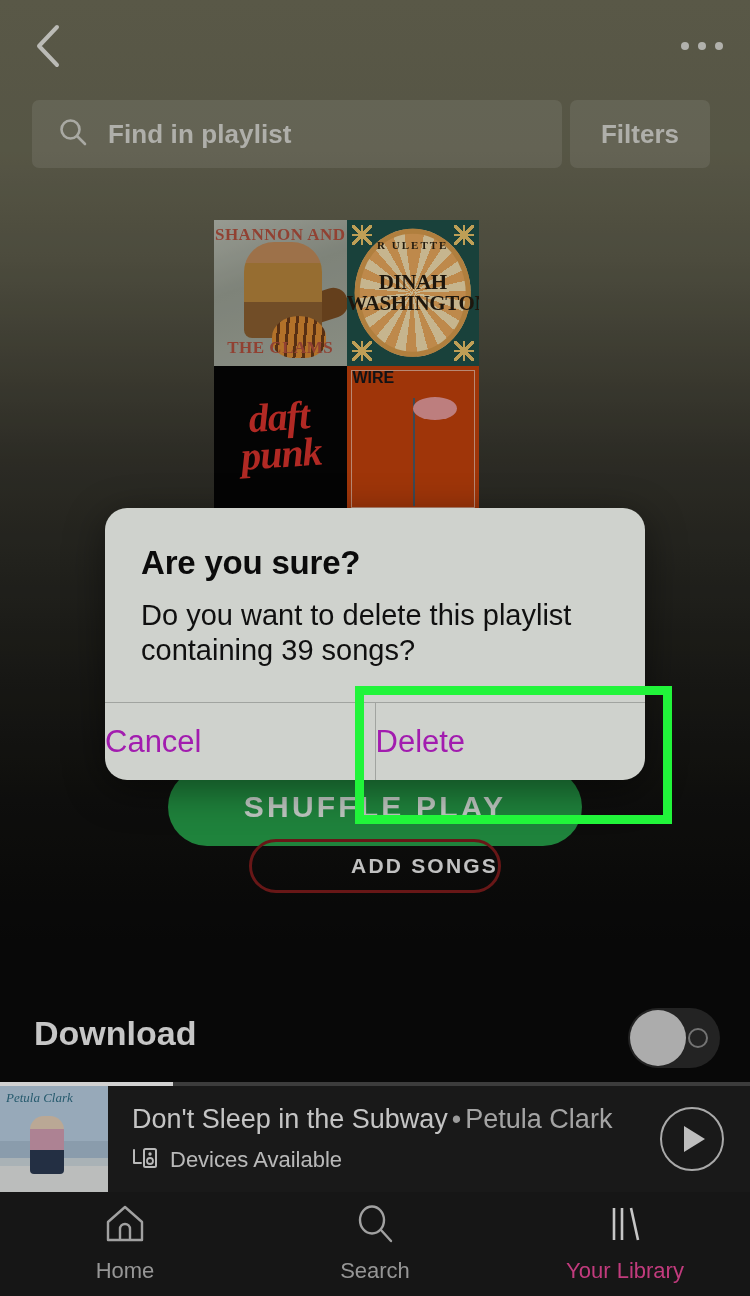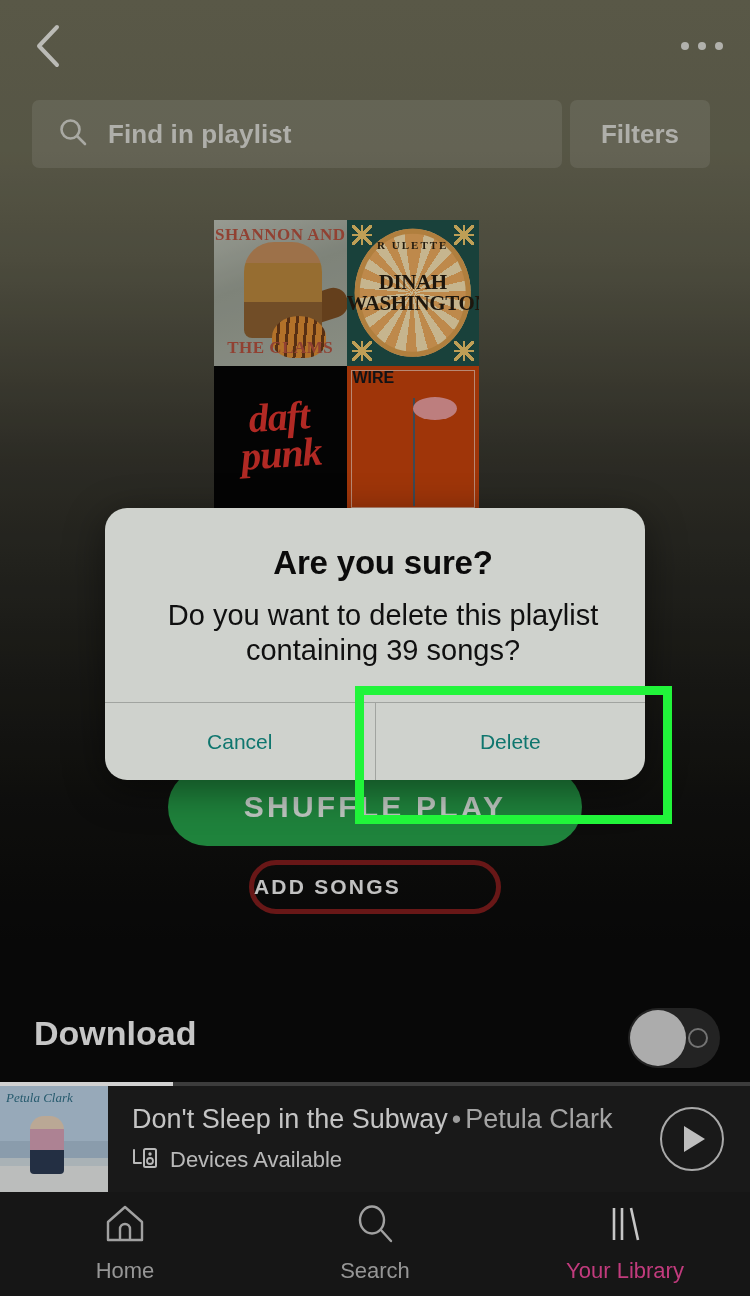--- a/index.html
+++ b/index.html
@@ -184,24 +184,24 @@
     background: #27a04a;
     border-radius: 39px;
     display:flex; align-items:center; justify-content:center;
   }
   .shuffle-btn span {
     font-size: 30px; font-weight: bold; color:#e9f3ec; letter-spacing: 3.2px;
   }
 
   
   .addsongs-btn {
-    position:absolute; left:249px; top:860px;
+    position:absolute; left:249px; top:839px;
     width:252px; height:54px;
-    border:5px solid #7f1d1d; border-radius:27px;
-    display:flex; align-items:center; justify-content:flex-start;
+    border:3px solid #7f1d1d; border-radius:27px;
+    display:flex; align-items:center; justify-content:flex-end;
   }
   .addsongs-btn span {
     font-size:21px; font-weight:bold; color:#ececec; letter-spacing:2.2px;
   }
 
   
   .download-row {
     position:absolute; left:0; top:1000px; width:750px; height:76px;
   }
   .download-label {
@@ -302,40 +302,40 @@
   .dialog {
     position:absolute; left:105px; top:508px;
     width:540px; height:272px;
     background:#cfd2cd;
     border-radius:22px;
     overflow:hidden;
     box-shadow: 0 10px 40px rgba(0,0,0,.45);
   }
   .dialog-body {
     padding: 36px 20px 0 36px;
-    text-align:center;
+    text-align:left;
   }
   .dialog-title {
     font-size:33px; font-weight:bold; color:#0b0b0b; letter-spacing:-.2px;
   }
   .dialog-message {
     margin-top:16px;
     font-size:29px; color:#101010; line-height:1.22;
   }
   .dialog-divider {
     position:absolute; left:0; top:194px; width:540px; height:1px;
     background: rgba(0,0,0,0.22);
   }
   .dialog-actions {
     position:absolute; left:0; top:195px; width:540px; height:77px;
     display:flex;
   }
   .dlg-btn {
-    flex:1 1 0; display:flex; align-items:center; justify-content:center;
-    font-size:21px; color:#0f766e;
+    flex:1 1 0; display:flex; align-items:center; justify-content:flex-start;
+    font-size:31px; color:#a21caf;
   }
   .dlg-sep {
     width:1px; background: rgba(0,0,0,0.22); align-self:stretch;
   }
 
   
   .highlight-box {
     position:absolute; left:355px; top:686px;
     width:317px; height:138px;
     border:9px solid #21f43a;

